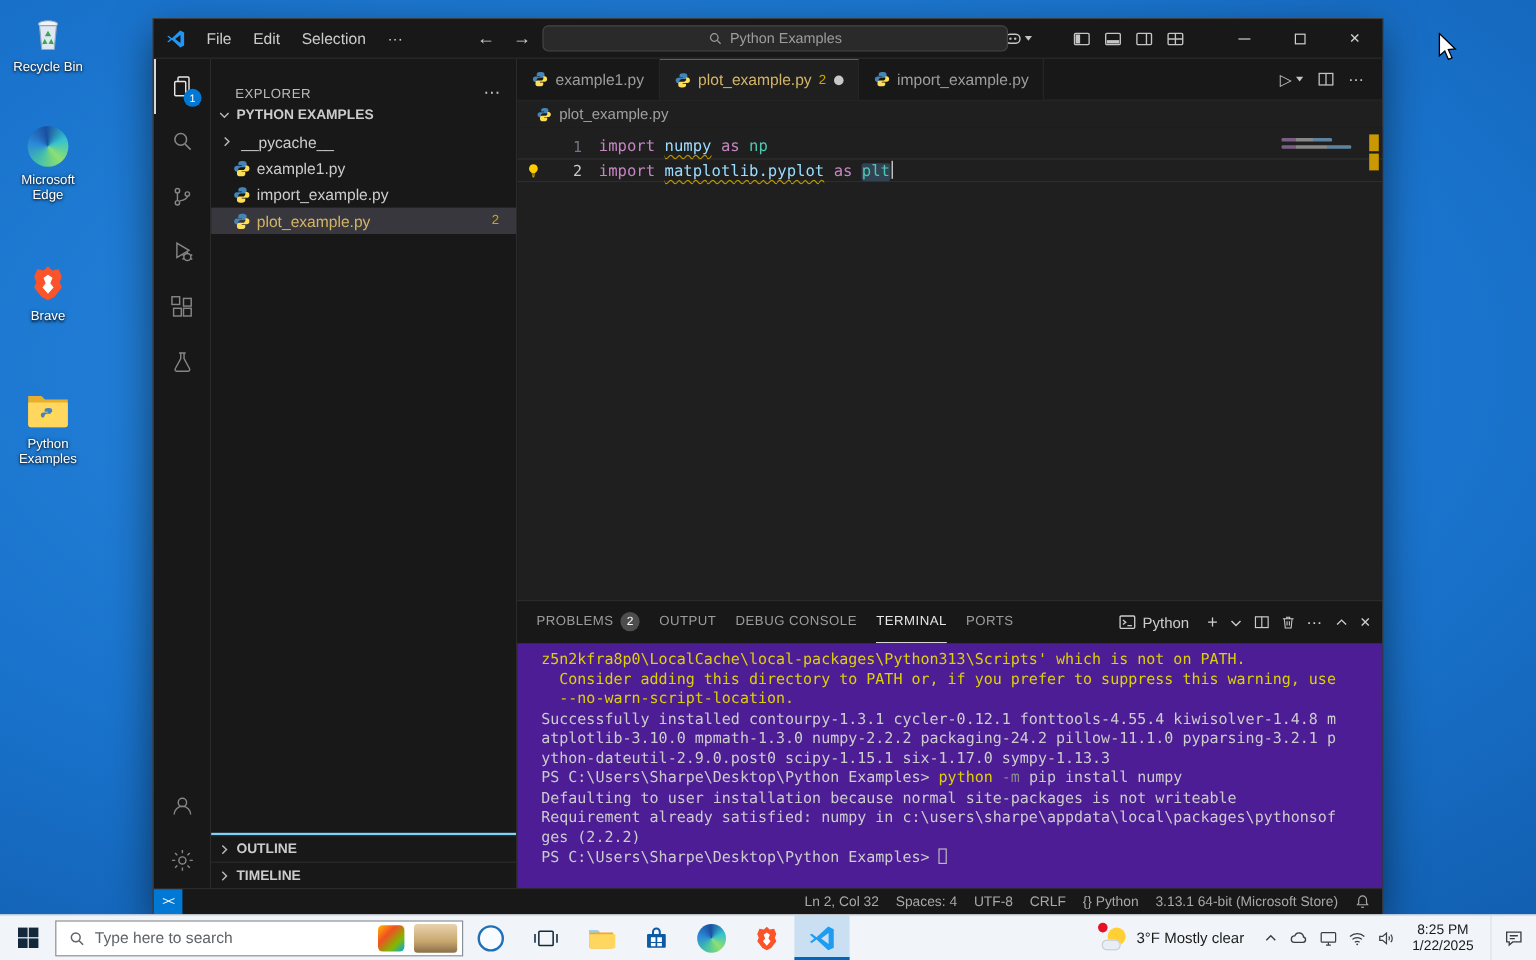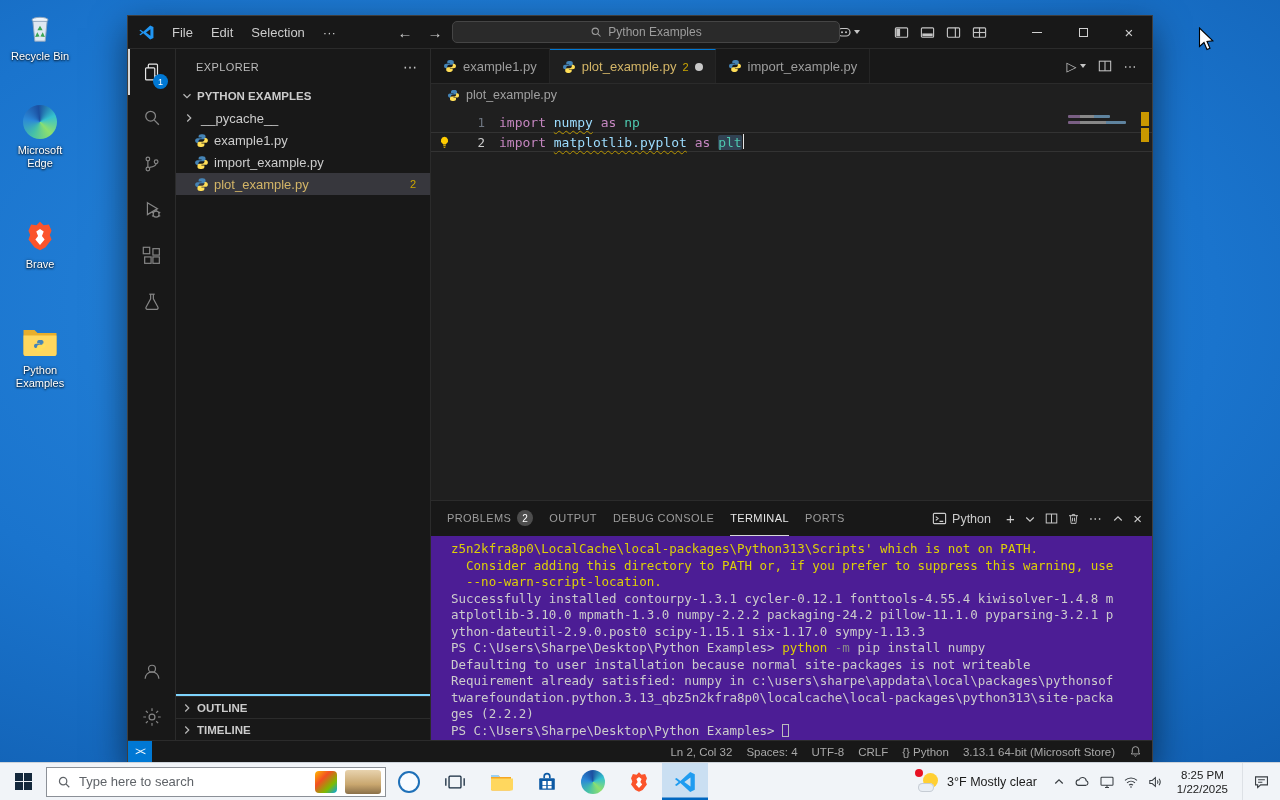--- a/index.html
+++ b/index.html
@@ -40,21 +40,21 @@
 
   
   .activitybar { width:48px; background:#181818; border-right:1px solid #2b2b2b; display:flex; flex-direction:column; flex:0 0 auto; }
   .act-icon { height:46px; display:flex; align-items:center; justify-content:center; color:#868686; position:relative; }
   .act-icon.active { color:#e7e7e7; box-shadow:inset 2px 0 0 #d7d7d7; }
   .act-badge { position:absolute; right:7px; bottom:6px; background:#0078d4; color:#fff; font-size:9px; min-width:15px; height:15px; border-radius:8px; display:flex; align-items:center; justify-content:center; }
   .act-bottom { margin-top:auto; }
 
   
   .sidebar { width:255px; background:#181818; border-right:1px solid #2b2b2b; display:flex; flex-direction:column; flex:0 0 auto; }
-  .sb-header { height:36px; display:flex; align-items:center; padding:0 12px 0 20px; color:#bbbbbb; font-size:11px; letter-spacing:.4px; }
+  .sb-header { height:36px; display:flex; align-items:flex-end; padding:0 12px 0 20px; color:#bbbbbb; font-size:11px; letter-spacing:.4px; }
   .sb-header .dots { margin-left:auto; color:#c5c5c5; font-size:14px; letter-spacing:1px; }
   .sb-section { height:22px; display:flex; align-items:center; gap:3px; padding-left:4px; color:#cccccc; font-weight:bold; font-size:11.5px; }
   .sb-row { height:22px; display:flex; align-items:center; gap:5px; padding-left:18px; color:#cccccc; font-size:13px; cursor:default; }
   .sb-row .chev { margin-left:-12px; }
   .sb-row.selected { background:#37373d; }
   .warn-label { color:#d3b567; }
   .row-badge { margin-left:auto; margin-right:14px; color:#cca700; font-size:11px; }
   .sb-bottom { margin-top:auto; border-top:2px solid #7dd3fc; }
   .sb-bottom .sb-section { border-top:1px solid #2b2b2b; height:22px; }
   .chev svg, .sb-section svg { color:#b8b8b8; }
@@ -492,21 +492,20 @@
         <div class="terminal">
             <div class="t-line"><span class="seg-y">z5n2kfra8p0\LocalCache\local-packages\Python313\Scripts' which is not on PATH.</span></div>
             <div class="t-line"><span class="seg-y">  Consider adding this directory to PATH or, if you prefer to suppress this warning, use</span></div>
             <div class="t-line"><span class="seg-y">  --no-warn-script-location.</span></div>
             <div class="t-line"><span class="seg-d">Successfully installed contourpy-1.3.1 cycler-0.12.1 fonttools-4.55.4 kiwisolver-1.4.8 m</span></div>
             <div class="t-line"><span class="seg-d">atplotlib-3.10.0 mpmath-1.3.0 numpy-2.2.2 packaging-24.2 pillow-11.1.0 pyparsing-3.2.1 p</span></div>
             <div class="t-line"><span class="seg-d">ython-dateutil-2.9.0.post0 scipy-1.15.1 six-1.17.0 sympy-1.13.3</span></div>
             <div class="t-line"><span class="seg-d">PS C:\Users\Sharpe\Desktop\Python Examples&gt; </span><span class="seg-y">python</span><span class="seg-g"> -m</span><span class="seg-d"> pip install numpy</span></div>
             <div class="t-line"><span class="seg-d">Defaulting to user installation because normal site-packages is not writeable</span></div>
             <div class="t-line"><span class="seg-d">Requirement already satisfied: numpy in c:\users\sharpe\appdata\local\packages\pythonsof</span></div>
-            <div class="t-line"><span class="seg-d">twarefoundation.python.3.13_qbz5n2kfra8p0\localcache\local-packages\python313\site-packa</span></div>
             <div class="t-line"><span class="seg-d">ges (2.2.2)</span></div>
             <div class="t-line"><span class="seg-d">PS C:\Users\Sharpe\Desktop\Python Examples&gt; </span><span class="caret-hollow"></span></div>
           </div>
       </div>
     </div>
   </div>
 
   <div class="statusbar">
     <div class="sb-remote">&gt;&lt;</div>
     <div class="sb-right">

